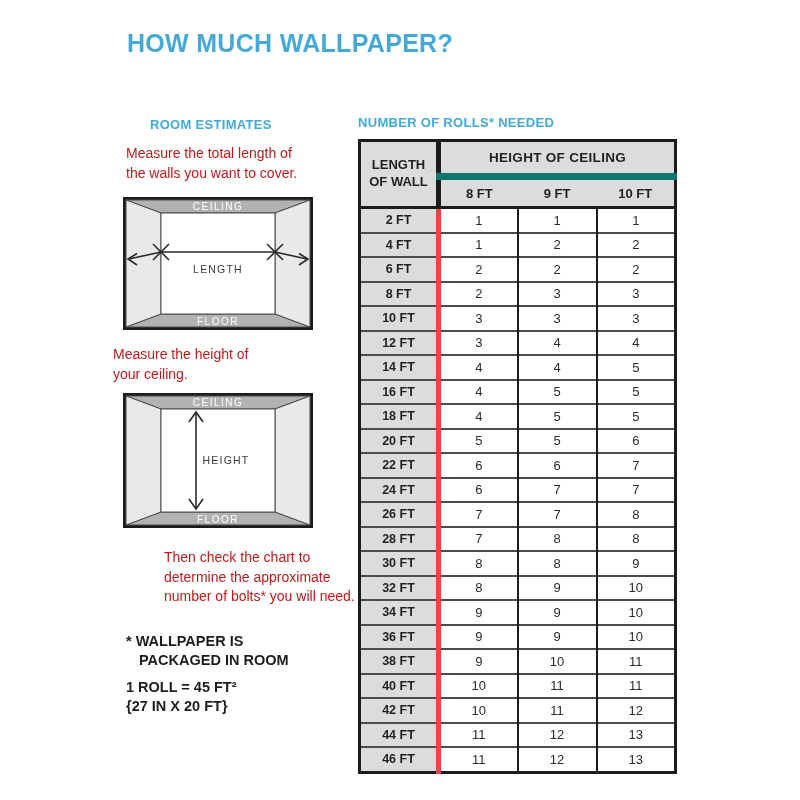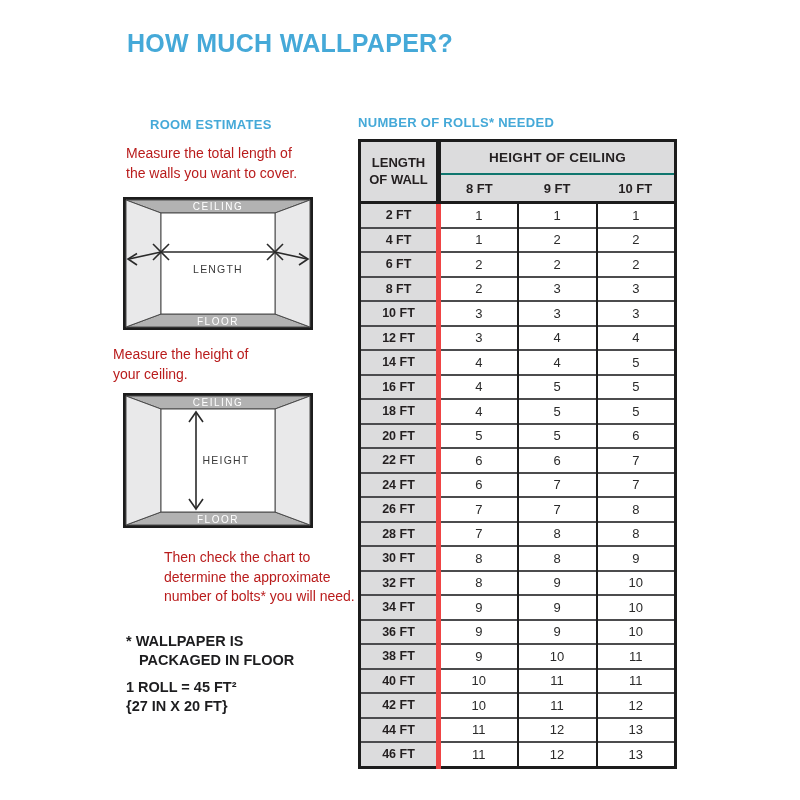--- a/index.html
+++ b/index.html
@@ -44,21 +44,21 @@
   table.rolls th, table.rolls td {
     padding:0; text-align:center; vertical-align:middle;
   }
   th.corner {
     background:#dcdcdd; font-size:13px; font-weight:bold; line-height:1.3;
     white-space:pre-line; border-right:5px solid #1c1c1c;
     border-bottom:3px solid #1c1c1c;
   }
   th.group {
     background:#dcdcdd; font-size:13.5px; font-weight:bold; letter-spacing:0.3px;
-    height:31px; border-bottom:2px solid #0f766e;
+    height:31px; border-bottom:7px solid #0f766e;
   }
   tr.cols th {
     background:#dcdcdd; font-size:13px; font-weight:bold;
     height:26px; border-bottom:3px solid #1c1c1c;
   }
   tbody th {
     background:#dcdcdd; font-size:12.5px; font-weight:bold;
     height:22.5px; border-right:5px solid #ef4444;
     border-top:2px solid #4c4c4e;
   }
@@ -123,21 +123,21 @@
     <polyline points="66,106 73,116 80,106"></polyline>
   </g>
   <text class="measure-label" x="103" y="71" text-anchor="middle">HEIGHT</text>
 </svg>
 
 <div class="abs step-text" style="left:126px; top:548px; width:230px;margin-left:38px;">Then check the chart to
 determine the approximate
 number of bolts* you will need.</div>
 
 <div class="abs note-bold hanging" style="left:126px; top:632px; width:230px;">* WALLPAPER IS
-PACKAGED IN FLOOR</div>
+PACKAGED IN ROOM</div>
 
 <div class="abs note-bold" style="left:126px; top:678px; width:230px;">1 ROLL = 45 FT²
 {27 IN X 20 FT}</div>
 
 <div class="abs table-heading">NUMBER OF ROLLS* NEEDED</div>
 
 <table class="rolls">
   <colgroup>
       <col>
       <col>

